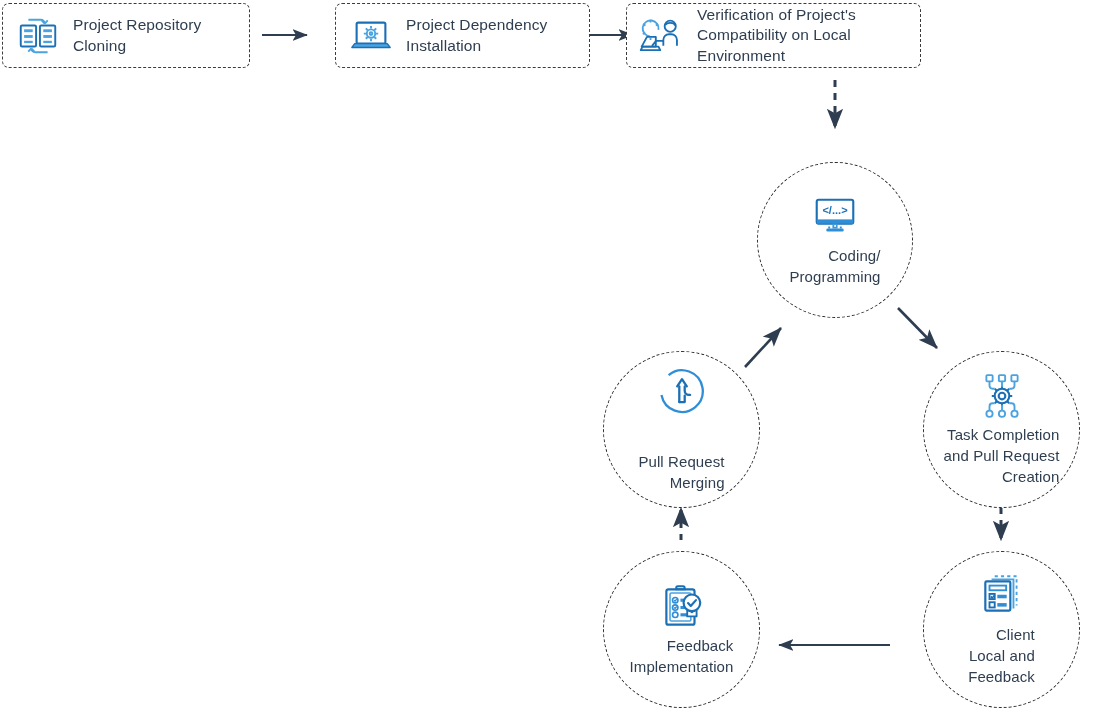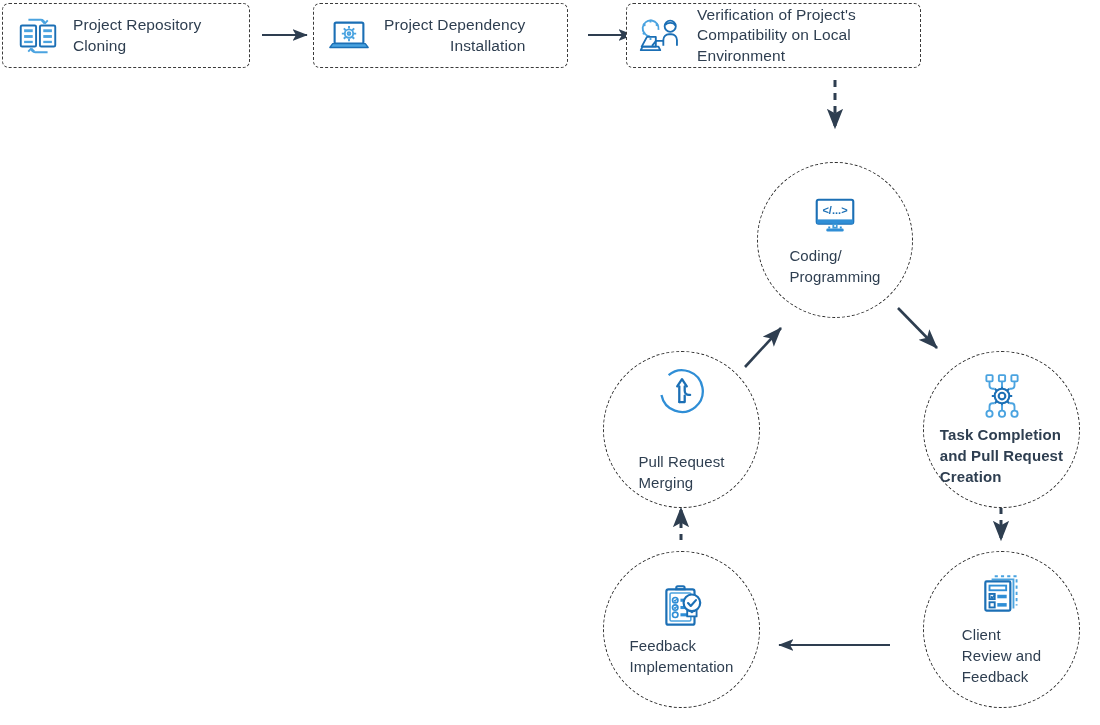--- a/index.html
+++ b/index.html
@@ -61,21 +61,21 @@
   .circle-icon {
     width: 50px;
     height: 50px;
     margin-bottom: 4px;
     display: block;
   }
   .circle-label {
     font-size: 15px;
     line-height: 1.38;
     color: #2e3e50;
-    text-align: left;
+    text-align: right;
     white-space: pre-line;
     letter-spacing: 0.1px;
   }
   
   #connectors {
     position: absolute;
     top: 0; left: 0;
     width: 1100px;
     height: 725px;
     pointer-events: none;
@@ -141,21 +141,21 @@
       <rect x="9.5" y="23" width="9" height="3" fill="#4aa3e0"></rect>
       <rect x="9.5" y="29" width="9" height="2.4" fill="#4aa3e0"></rect>
       <rect x="29.5" y="17" width="9" height="3" fill="#4aa3e0"></rect>
       <rect x="29.5" y="23" width="9" height="3" fill="#4aa3e0"></rect>
       <rect x="29.5" y="29" width="9" height="2.4" fill="#4aa3e0"></rect>
     </svg>
     <div class="rect-label">Project Repository
 Cloning</div>
   </div>
 
-  <div class="rect-node" style="left:313px; top:3px; width:255px; height:65px;text-align:right;">
+  <div class="rect-node" style="left:335px; top:3px; width:255px; height:65px;">
     <svg class="rect-icon" viewBox="0 0 48 48">
       <rect x="9" y="10" width="30" height="22" rx="1.6" fill="none" stroke="#1b6fb5" stroke-width="2.2"></rect>
       <path d="M4,36 h40 l-3,-4 H7 Z" fill="#4aa3e0" stroke="#1b6fb5" stroke-width="1.4" stroke-linejoin="round"></path>
       <g fill="none" stroke="#4aa3e0" stroke-width="2">
         <circle cx="24" cy="21.5" r="4.4"></circle>
         <circle cx="24" cy="21.5" r="1.4"></circle>
         <path d="M24,13.6 v2.6 M24,26.8 v2.6 M16.5,21.5 h2.6 M28.9,21.5 h2.6
                  M18.6,16.1 l1.9,1.9 M27.5,25 l1.9,1.9 M29.4,16.1 l-1.9,1.9 M20.5,25 l-1.9,1.9"></path>
       </g>
     </svg>
@@ -193,21 +193,21 @@
       <text x="26" y="21" text-anchor="middle" font-family="'Liberation Sans', sans-serif" font-size="11.5" font-weight="bold" fill="#1b6fb5">&lt;/...&gt;</text>
       <rect x="23.3" y="31" width="5.4" height="5" fill="#3f9ad9"></rect>
       <rect x="25.2" y="32.4" width="1.8" height="1.8" fill="#ffffff"></rect>
       <rect x="17" y="36" width="18" height="3" rx="1.3" fill="#2f8ed6"></rect>
       <path d="M20,36 v-2 M32,36 v-2" stroke="#2f8ed6" stroke-width="2"></path>
     </svg>
     <div class="circle-label">Coding/
 Programming</div>
   </div>
 
-  <div class="circle-node" style="left:923px; top:351px; width:157px; height:157px;font-weight:bold;">
+  <div class="circle-node" style="left:923px; top:351px; width:157px; height:157px;">
     <svg class="circle-icon" viewBox="0 0 48 48">
       <g fill="none" stroke="#1b6fb5" stroke-width="2">
         <circle cx="24" cy="24" r="7"></circle>
         <circle cx="24" cy="24" r="3.2"></circle>
         <path d="M24,14.2 v2.6 M24,31.2 v2.6 M14.2,24 h2.6 M31.2,24 h2.6
                  M17.1,17.1 l1.9,1.9 M29,29 l1.9,1.9 M30.9,17.1 l-1.9,1.9 M19,29 l-1.9,1.9"></path>
       </g>
       <g fill="none" stroke="#4aa3e0" stroke-width="1.8">
         <rect x="9" y="4" width="6" height="6" rx="0.8"></rect>
         <rect x="21" y="4" width="6" height="6" rx="0.8"></rect>
@@ -236,21 +236,21 @@
       </g>
       <rect x="8" y="10" width="24" height="28" rx="1.2" fill="#ffffff" stroke="#1b6fb5" stroke-width="2.1"></rect>
       <rect x="12" y="14" width="16" height="4.5" fill="none" stroke="#2f8ed6" stroke-width="1.8"></rect>
       <rect x="12" y="22" width="5" height="5" fill="none" stroke="#1b6fb5" stroke-width="1.8"></rect>
       <path d="M13.2,24.4 l1.4,1.5 l2.5,-2.8" fill="none" stroke="#1b6fb5" stroke-width="1.6"></path>
       <rect x="19.5" y="22.8" width="9" height="3.4" fill="#2f8ed6"></rect>
       <rect x="12" y="30" width="5" height="5" fill="none" stroke="#1b6fb5" stroke-width="1.8"></rect>
       <rect x="19.5" y="30.8" width="9" height="3.4" fill="#2f8ed6"></rect>
     </svg>
     <div class="circle-label">Client
-Review and
+Local and
 Feedback</div>
   </div>
 
   <div class="circle-node" style="left:603px; top:551px; width:157px; height:157px;">
     <svg class="circle-icon" viewBox="0 0 48 48">
       <rect x="9" y="7" width="27" height="34" rx="2" fill="none" stroke="#1b6fb5" stroke-width="2.1"></rect>
       <rect x="12.5" y="10.5" width="20" height="27" rx="1.2" fill="none" stroke="#4aa3e0" stroke-width="1.5"></rect>
       <path d="M18.5,7 v-1.6 a1.4,1.4 0 0 1 1.4,-1.4 h5.2 a1.4,1.4 0 0 1 1.4,1.4 V7 Z" fill="none" stroke="#1b6fb5" stroke-width="2"></path>
       <g fill="none" stroke="#2f8ed6" stroke-width="1.6">
         <circle cx="17.5" cy="17.5" r="2.6"></circle>

